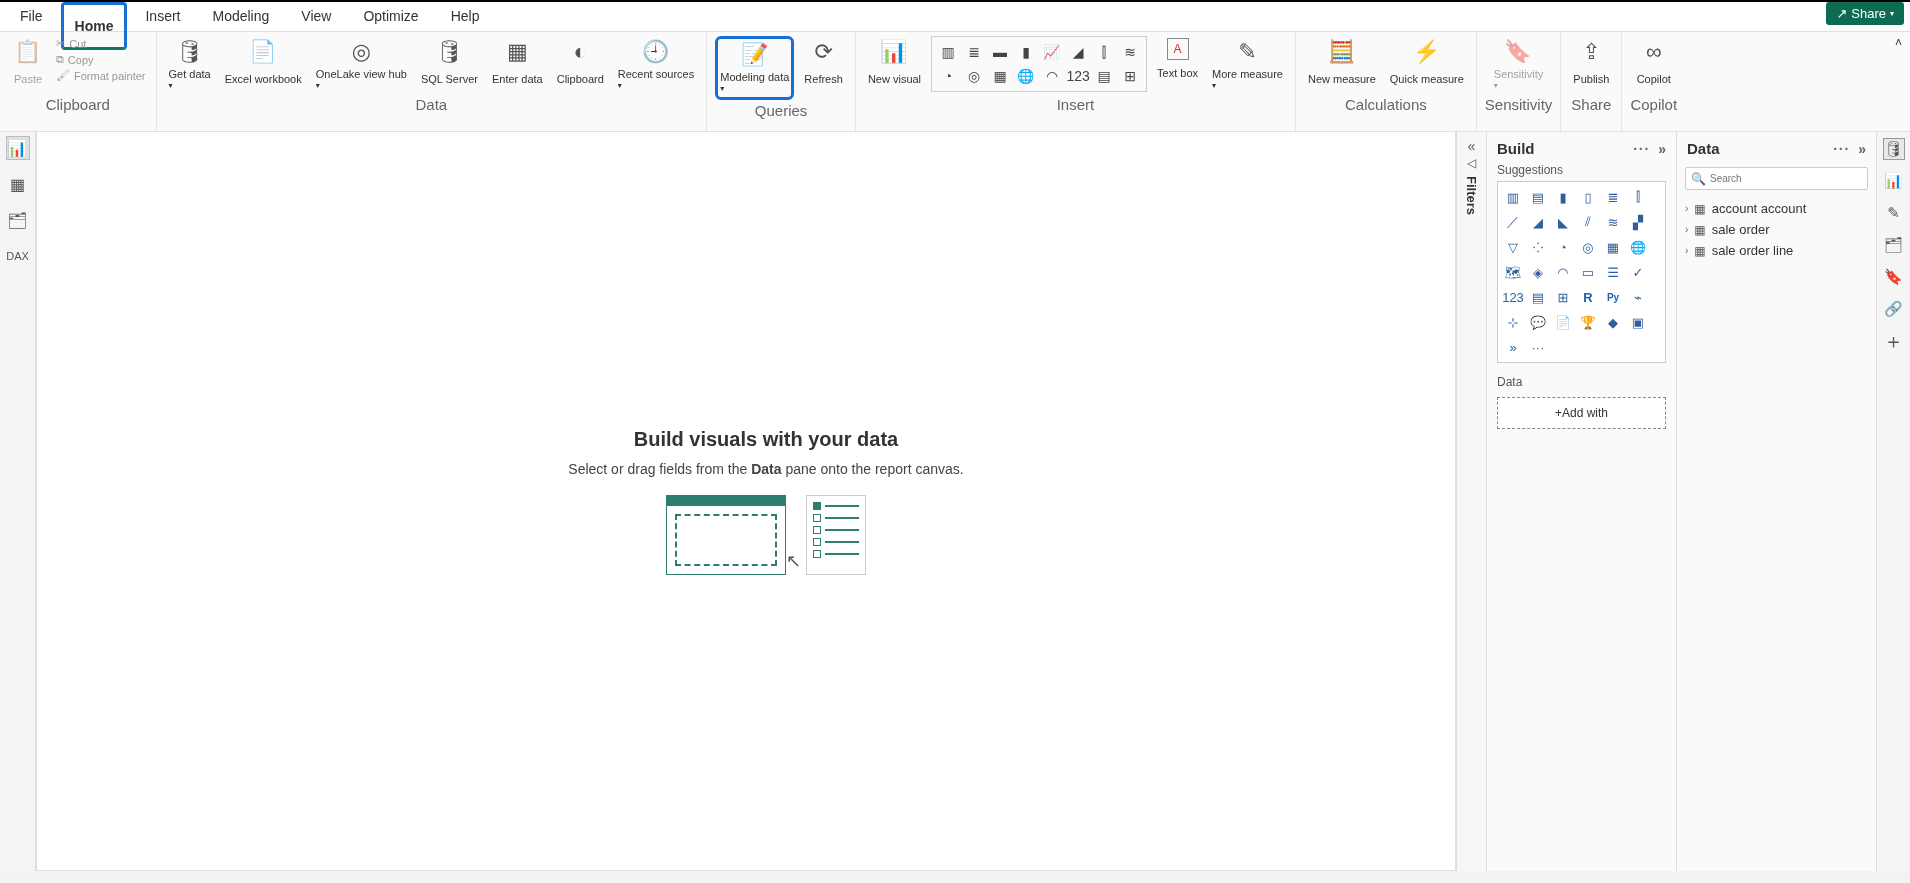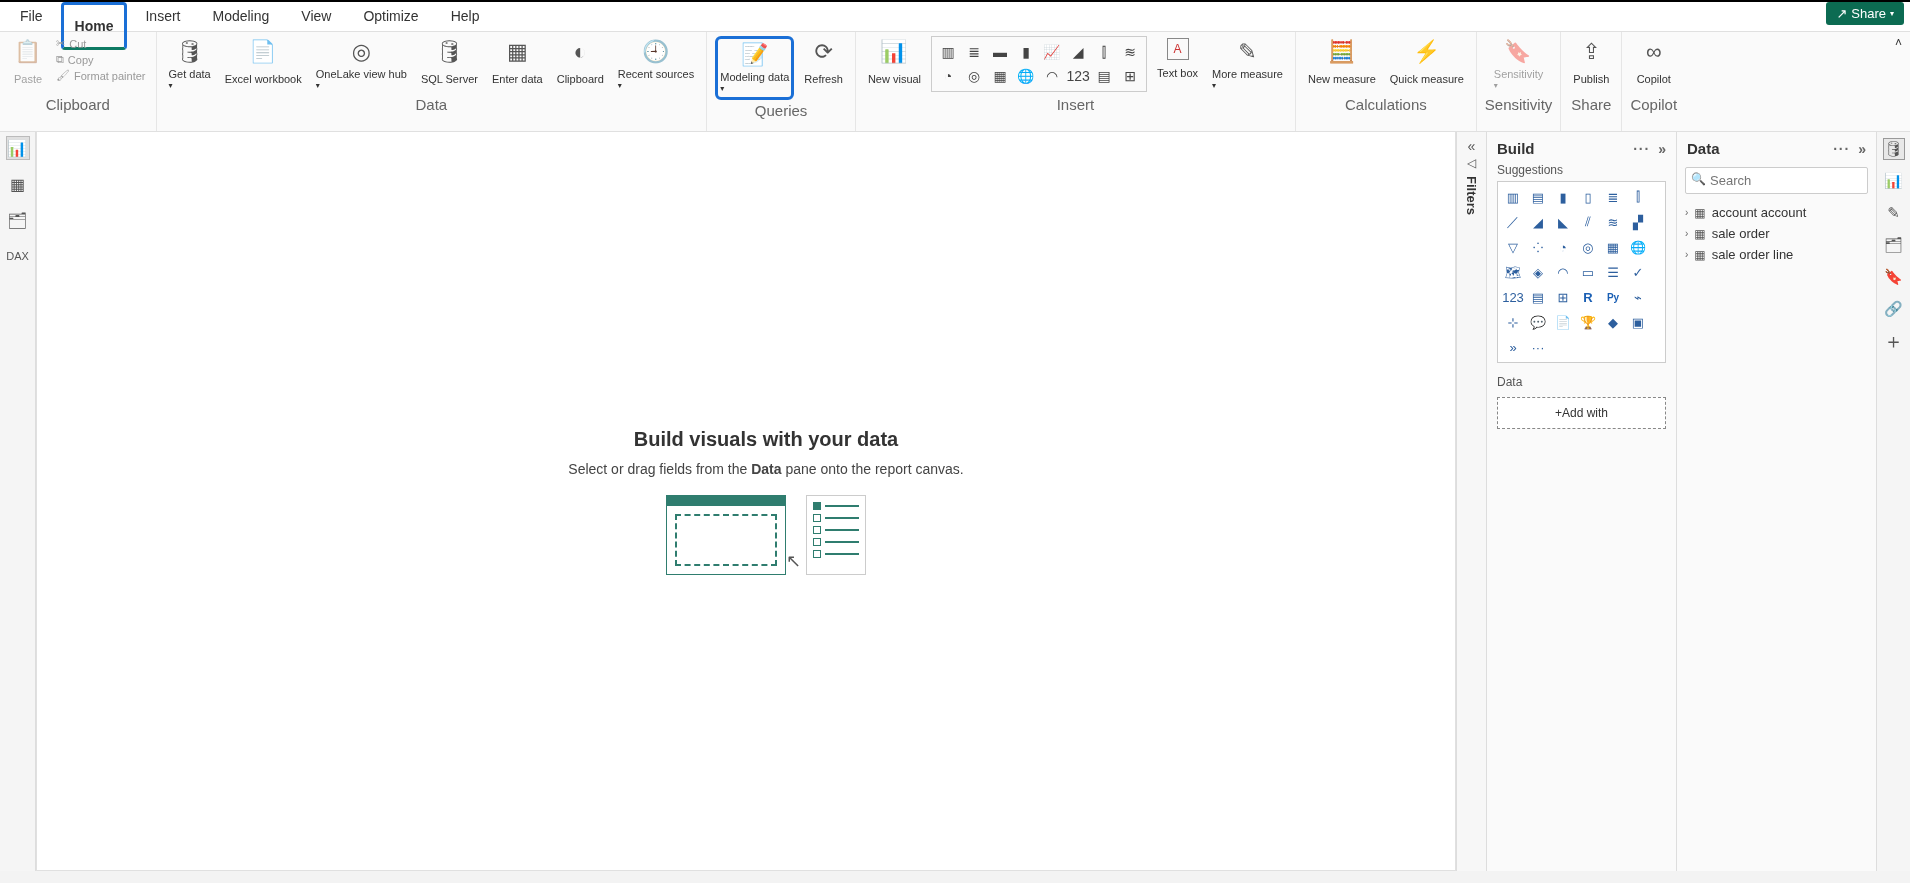--- a/index.html
+++ b/index.html
@@ -47,21 +47,21 @@
 .panel { width:190px; background:#fafafa; border-left:1px solid #ddd; display:flex; flex-direction:column; }
 .panel-header { display:flex; align-items:center; padding:8px 10px 4px; font-weight:700; font-size:15px; }
 .panel-header .more { margin-left:auto; color:#666; cursor:pointer; font-size:14px; letter-spacing:1px; }
 .panel-header .exp { margin-left:8px; color:#666; cursor:pointer; font-size:14px; }
 .build-subhead { font-size:12px; color:#555; padding:2px 10px 4px; }
 .build-gallery { margin:0 10px 8px; border:1px solid #ccc; background:#fff; padding:4px; display:grid; grid-template-columns:repeat(6,22px); grid-auto-rows:22px; gap:3px; }
 .build-gallery .g { width:22px; height:22px; display:flex; align-items:center; justify-content:center; font-size:13px; color:#2d5f9e; cursor:pointer; border:1px solid transparent; }
 .build-data-lbl { font-size:12px; color:#555; padding:4px 10px 4px; }
 .add-data { margin:4px 10px; height:32px; border:1px dashed #888; display:flex; align-items:center; justify-content:center; font-size:12px; cursor:pointer; background:#fff; }
 .data-search { margin:6px 8px; position:relative; }
-.data-search input { width:100%; padding:5px 6px 5px 24px; border:1px solid #ccc; border-radius:2px; font-size:13px; }
+.data-search input { width:100%; padding:5px 6px 5px 24px; border:1px solid #ccc; border-radius:2px; font-size:10px; }
 .data-search .sicon { position:absolute; left:6px; top:5px; color:#888; font-size:12px; }
 .tree { padding:2px 6px; }
 .tree-item { display:flex; align-items:center; gap:6px; padding:3px 2px; font-size:13px; cursor:pointer; }
 .tree-item .caret { font-size:10px; color:#666; }
 .tree-item .ticon { font-size:12px; color:#555; }
 .rightrail { width:34px; background:#f5f5f5; border-left:1px solid #ddd; display:flex; flex-direction:column; align-items:center; padding-top:6px; gap:10px; }
 .rightrail .rbtn { width:22px; height:22px; display:flex; align-items:center; justify-content:center; color:#555; font-size:15px; cursor:pointer; }
 .rightrail .rbtn.active { border:1px solid #999; background:#e8e8e8; }
 .chev-down { font-size:8px; vertical-align:middle; }
 </style>

